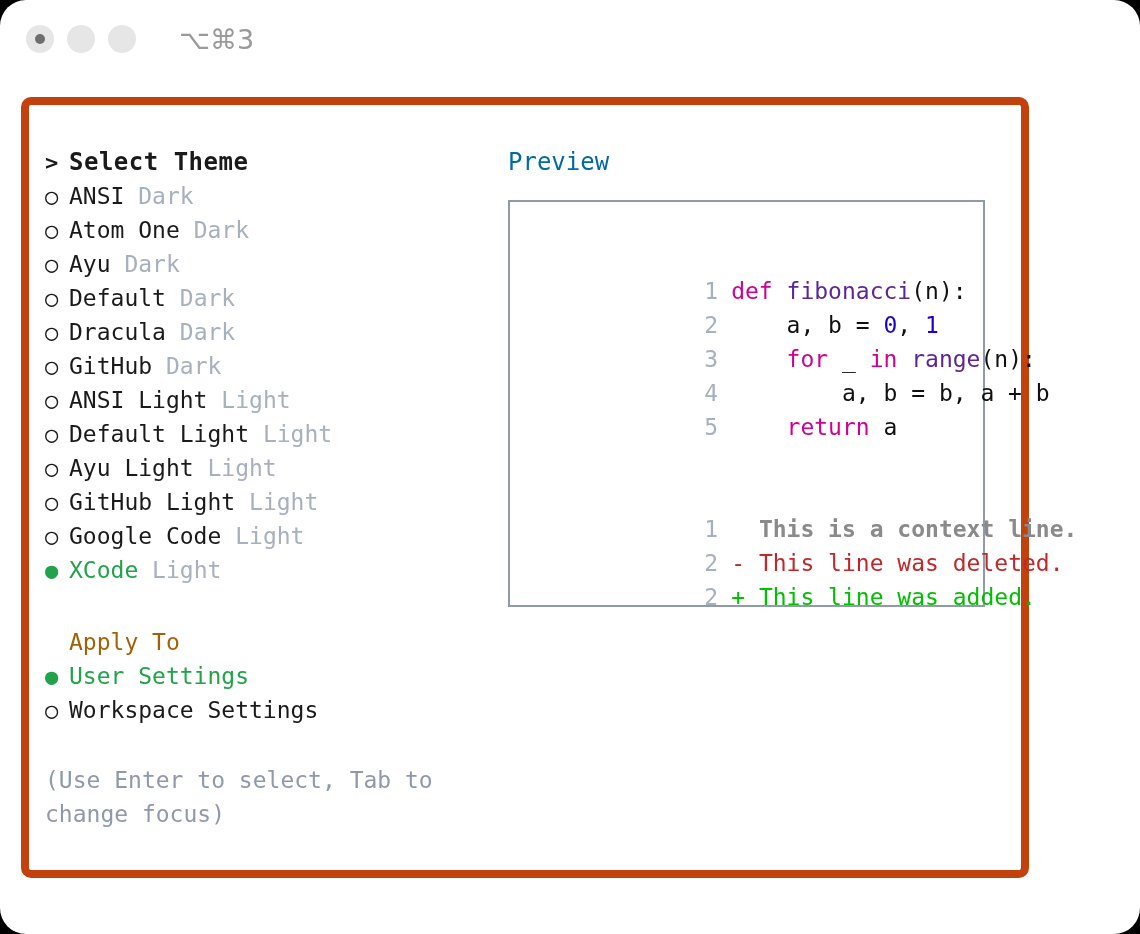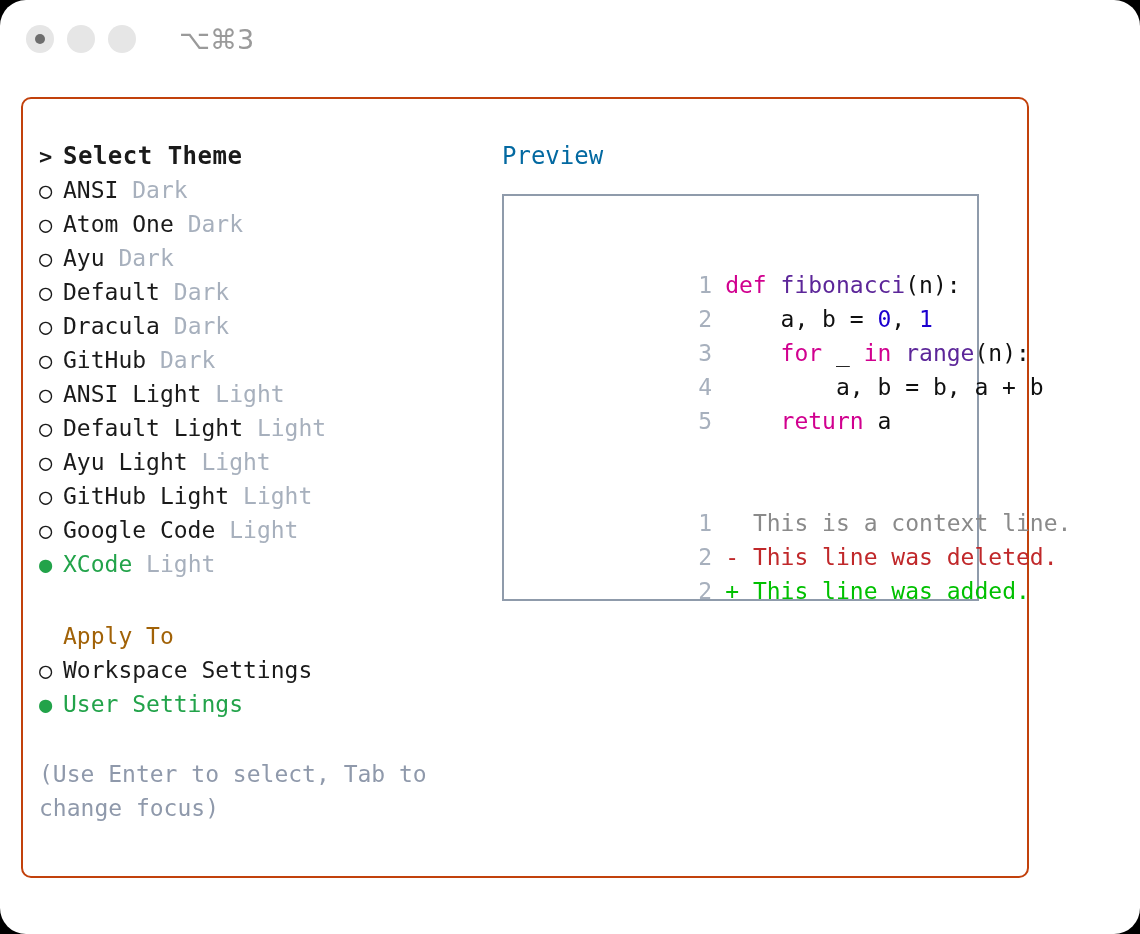--- a/index.html
+++ b/index.html
@@ -64,21 +64,21 @@
     font-weight: 500;
   }
 
   
   .panel {
     position: absolute;
     left: 21px;
     top: 97px;
     width: 1008px;
     height: 781px;
-    border: 2px solid #c2410c;
+    border: 8px solid #c2410c;
     border-radius: 10px;
     box-sizing: border-box;
     background: #ffffff;
   }
 
   .columns {
     position: absolute;
     left: 0; top: 0;
     width: 100%;
     height: 100%;
@@ -164,21 +164,21 @@
     display: inline-block;
     width: 24px;
     text-align: right;
     color: #a7b0bd;
     margin-right: 13px;
   }
   .kw   { color: #d1008f; }
   .fn   { color: #5c2699; }
   .num  { color: #1c00cf; }
   .plain{ color: #101010; }
-  .ctx  { color: #8a8a8a; }
+  .ctx  { color: #8a8a8a; font-weight: bold; }
   .del  { color: #c0282a; }
   .add  { color: #00c000; }
   .blank-line { height: 34px; }
 </style>
 </head>
 <body>
 
 <div class="page">
 
   <div class="titlebar">
@@ -236,24 +236,24 @@
         </div>
         <div class="row">
           <span class="marker filled">●</span><span class="label-sel">XCode</span> <span class="variant">Light</span>
         </div>
 
         <div class="section-gap"></div>
 
         <div class="subheader">Apply To</div>
 
         <div class="row">
+          <span class="marker filled">●</span><span class="label-sel">User Settings</span>
+        </div>
+        <div class="row">
           <span class="marker empty">○</span><span>Workspace Settings</span>
-        </div>
-        <div class="row">
-          <span class="marker filled">●</span><span class="label-sel">User Settings</span>
         </div>
 
         <div class="hint">(Use Enter to select, Tab to change focus)</div>
       </div>
 
       <div class="right-col">
         <div class="preview-title">Preview</div>
 
         <div class="code-box">
 

